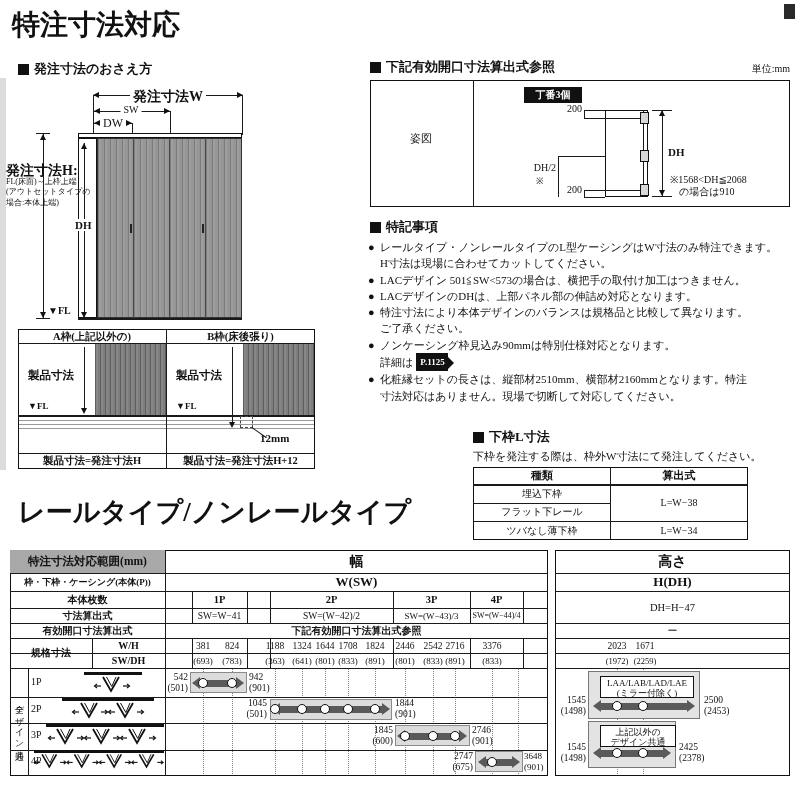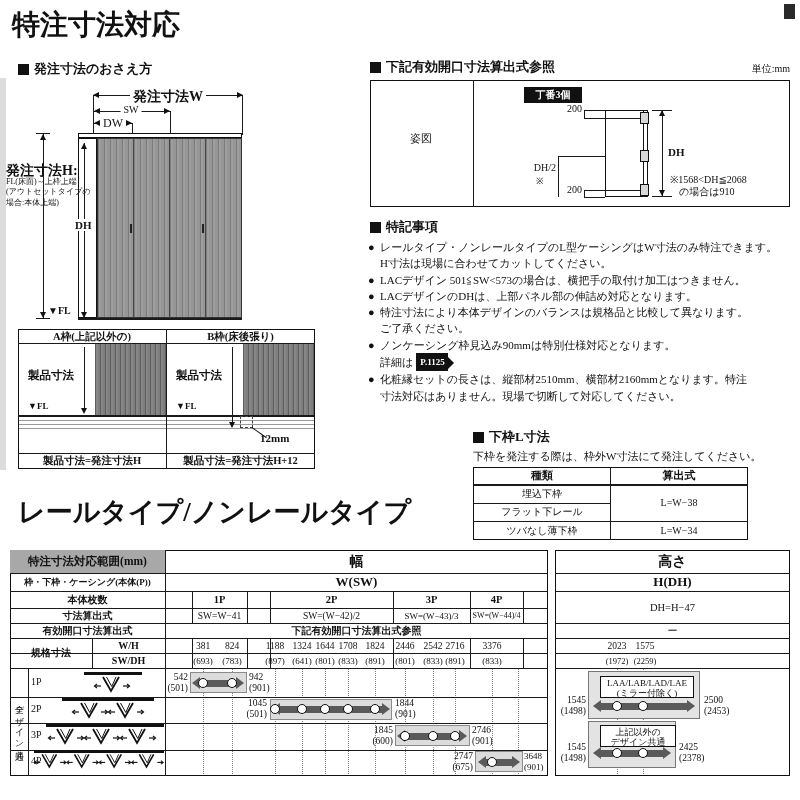--- a/index.html
+++ b/index.html
@@ -297,31 +297,31 @@
 <span class="num" style="left:302px;top:641px">1324</span>
 <span class="num" style="left:325px;top:641px">1644</span>
 <span class="num" style="left:348px;top:641px">1708</span>
 <span class="num" style="left:375px;top:641px">1824</span>
 <span class="num" style="left:405px;top:641px">2446</span>
 <span class="num" style="left:433px;top:641px">2542</span>
 <span class="num" style="left:455px;top:641px">2716</span>
 <span class="num" style="left:492px;top:641px">3376</span>
 <span class="num" style="left:203px;top:656px;font-size:9px">(693)</span>
 <span class="num" style="left:232px;top:656px;font-size:9px">(783)</span>
-<span class="num" style="left:275px;top:656px;font-size:9px">(897)</span>
+<span class="num" style="left:275px;top:656px;font-size:9px">(363)</span>
 <span class="num" style="left:302px;top:656px;font-size:9px">(641)</span>
 <span class="num" style="left:325px;top:656px;font-size:9px">(801)</span>
 <span class="num" style="left:348px;top:656px;font-size:9px">(833)</span>
 <span class="num" style="left:375px;top:656px;font-size:9px">(891)</span>
 <span class="num" style="left:405px;top:656px;font-size:9px">(801)</span>
 <span class="num" style="left:433px;top:656px;font-size:9px">(833)</span>
 <span class="num" style="left:455px;top:656px;font-size:9px">(891)</span>
 <span class="num" style="left:492px;top:656px;font-size:9px">(833)</span>
 <span class="num" style="left:617px;top:641px">2023</span>
-<span class="num" style="left:645px;top:641px">1575</span>
+<span class="num" style="left:645px;top:641px">1671</span>
 <span class="num" style="left:617px;top:656px;font-size:8.5px">(1972)</span>
 <span class="num" style="left:645px;top:656px;font-size:8.5px">(2259)</span>
 
 <div class="a c vtext" style="left:11px;top:670px;width:16px;height:104px">全デザイン共通</div>
 <div class="plab" style="left:31px;top:676px">1P</div>
 <div class="plab" style="left:31px;top:703px">2P</div>
 <div class="plab" style="left:31px;top:729px">3P</div>
 <div class="plab" style="left:31px;top:755px">4P</div>
 
 <svg class="a" style="left:46px;top:672px" width="130" height="22">

